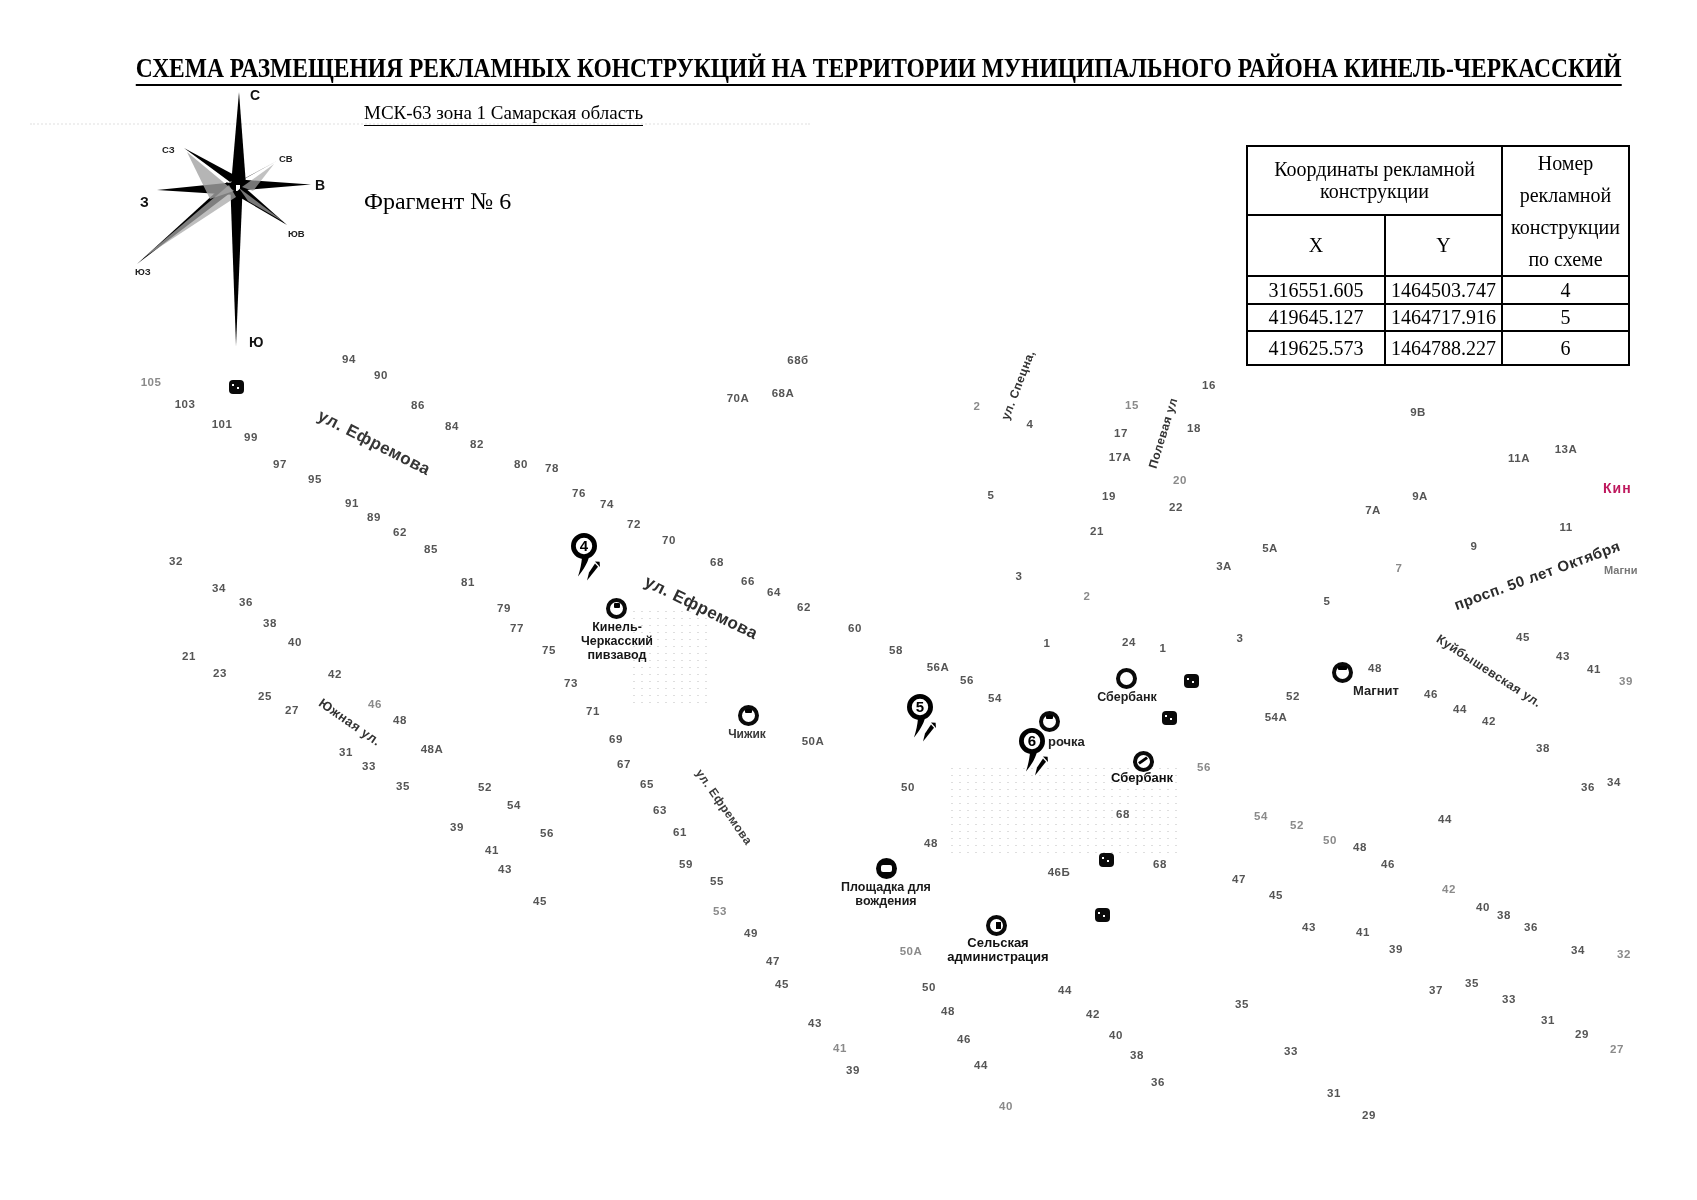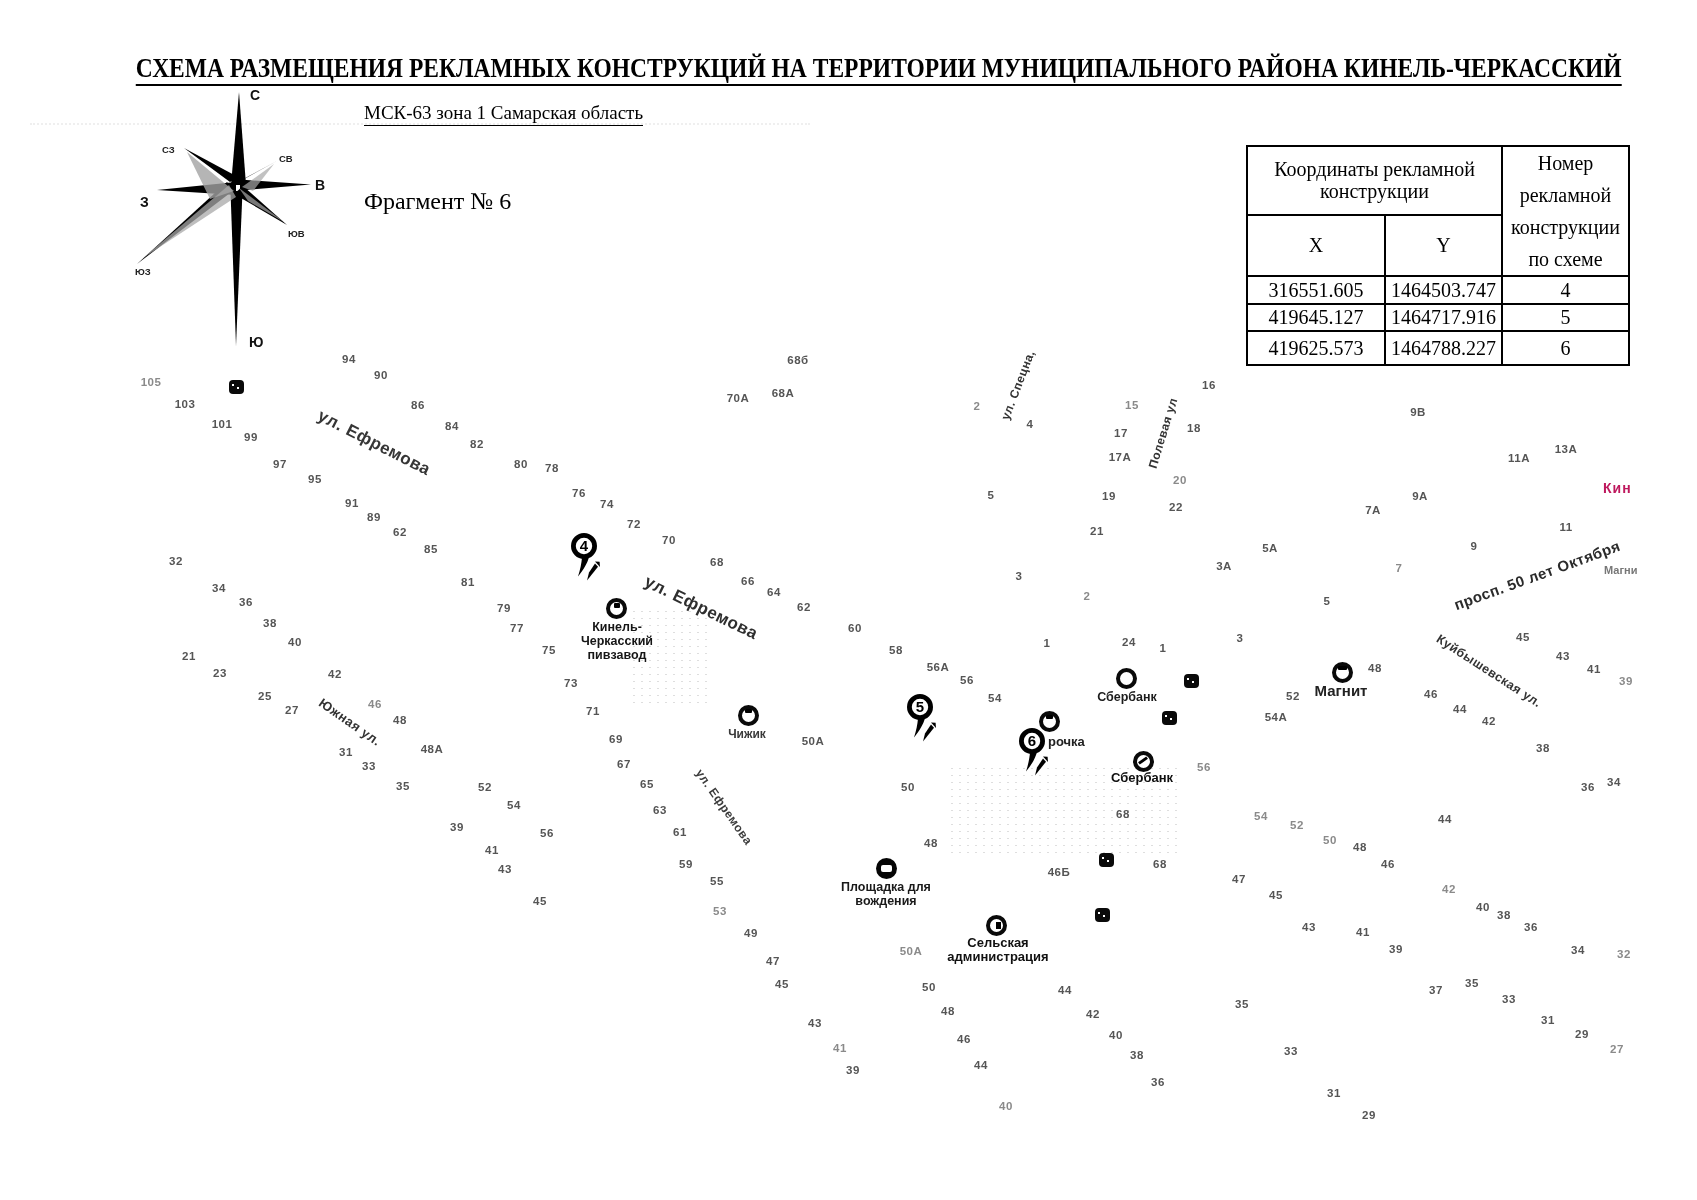--- a/index.html
+++ b/index.html
@@ -293,21 +293,21 @@
 <div class="sq" style="left:1095px;top:908px">
     <i style="left:3px;top:4px"></i>
     <i style="left:8px;top:7px"></i>
   </div>
 <div class="poi" style="left:617px;top:620px;transform:translate(-50%,0);font-size:12.5px;font-weight:700;color:#161616;line-height:14px">Кинель-<br>Черкасский<br>пивзавод</div>
 <div class="poi" style="left:747px;top:728px;transform:translate(-50%,0);font-size:12px;font-weight:700;color:#3a3a3a;line-height:13px">Чижик</div>
 <div class="poi" style="left:1127px;top:690px;transform:translate(-50%,0);font-size:12.5px;font-weight:700;color:#1c1c1c;line-height:14px">Сбербанк</div>
 <div class="poi" style="left:1142px;top:770px;transform:translate(-50%,0);font-size:13px;font-weight:700;color:#0e0e0e;line-height:15px">Сбербанк</div>
 <div class="poi" style="left:886px;top:880px;transform:translate(-50%,0);font-size:12.5px;font-weight:700;color:#1a1a1a;line-height:14px">Площадка для<br>вождения</div>
 <div class="poi" style="left:998px;top:936px;transform:translate(-50%,0);font-size:13px;font-weight:700;color:#111;line-height:14px">Сельская<br>администрация</div>
-<div class="poi" style="left:1341px;top:684px;transform:translate(-50%,0);font-size:15px;font-weight:700;color:#222;line-height:14px">Магнит</div>
+<div class="poi" style="left:1376px;top:684px;transform:translate(-50%,0);font-size:13px;font-weight:700;color:#222;line-height:14px">Магнит</div>
 <div style="position:absolute;left:1048px;top:734px;font-size:13px;font-weight:700;color:#222">рочка</div>
 <svg class="pin" style="left:566px;top:531px" width="38" height="58" viewBox="0 0 38 58">
 <circle cx="18" cy="15" r="10.6" fill="#fff" stroke="#000" stroke-width="4.8"></circle>
 <path d="M23,26 C21.5,32 17.5,39 12,45.5 C14.2,39 15.5,32 16,26.5 Z" fill="#000"></path>
 <path d="M29,32.5 L32,35.7 L21,49.5 L23,41.5 Z" fill="#000"></path>
 <path d="M29,30.5 L34,36 L33.6,30.7 Z" fill="#000"></path>
 <text x="18" y="20" font-family="Liberation Sans, sans-serif" font-size="15" font-weight="bold" text-anchor="middle" fill="#000">4</text>
 </svg>
 <svg class="pin" style="left:902px;top:692px" width="38" height="58" viewBox="0 0 38 58">
 <circle cx="18" cy="15" r="10.6" fill="#fff" stroke="#000" stroke-width="4.8"></circle>

